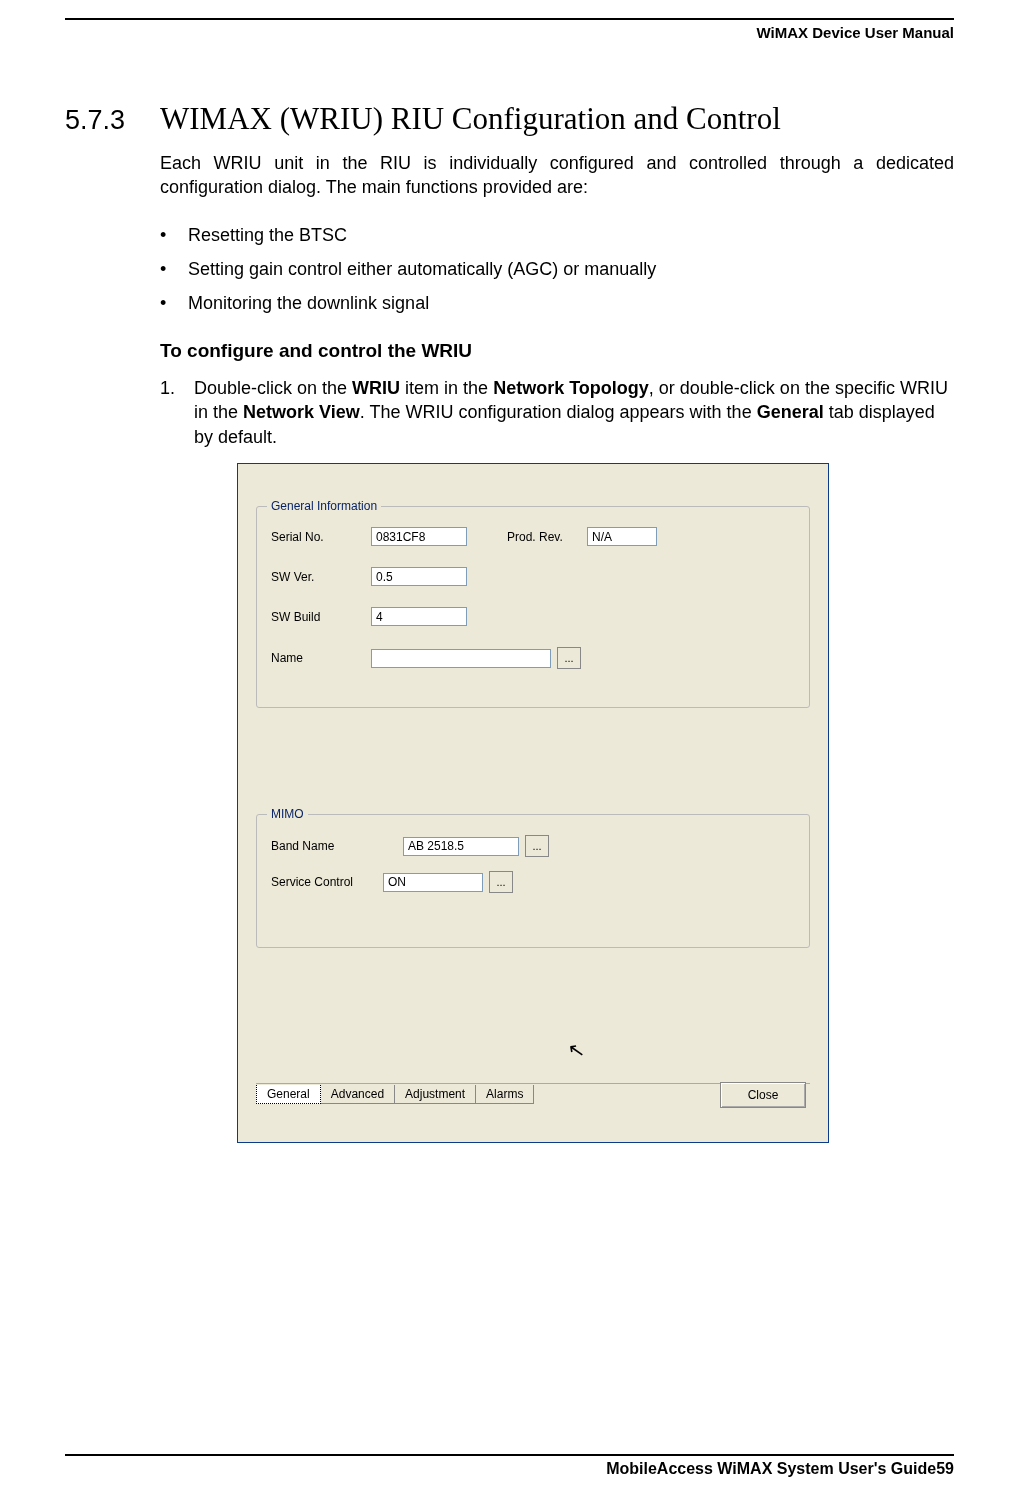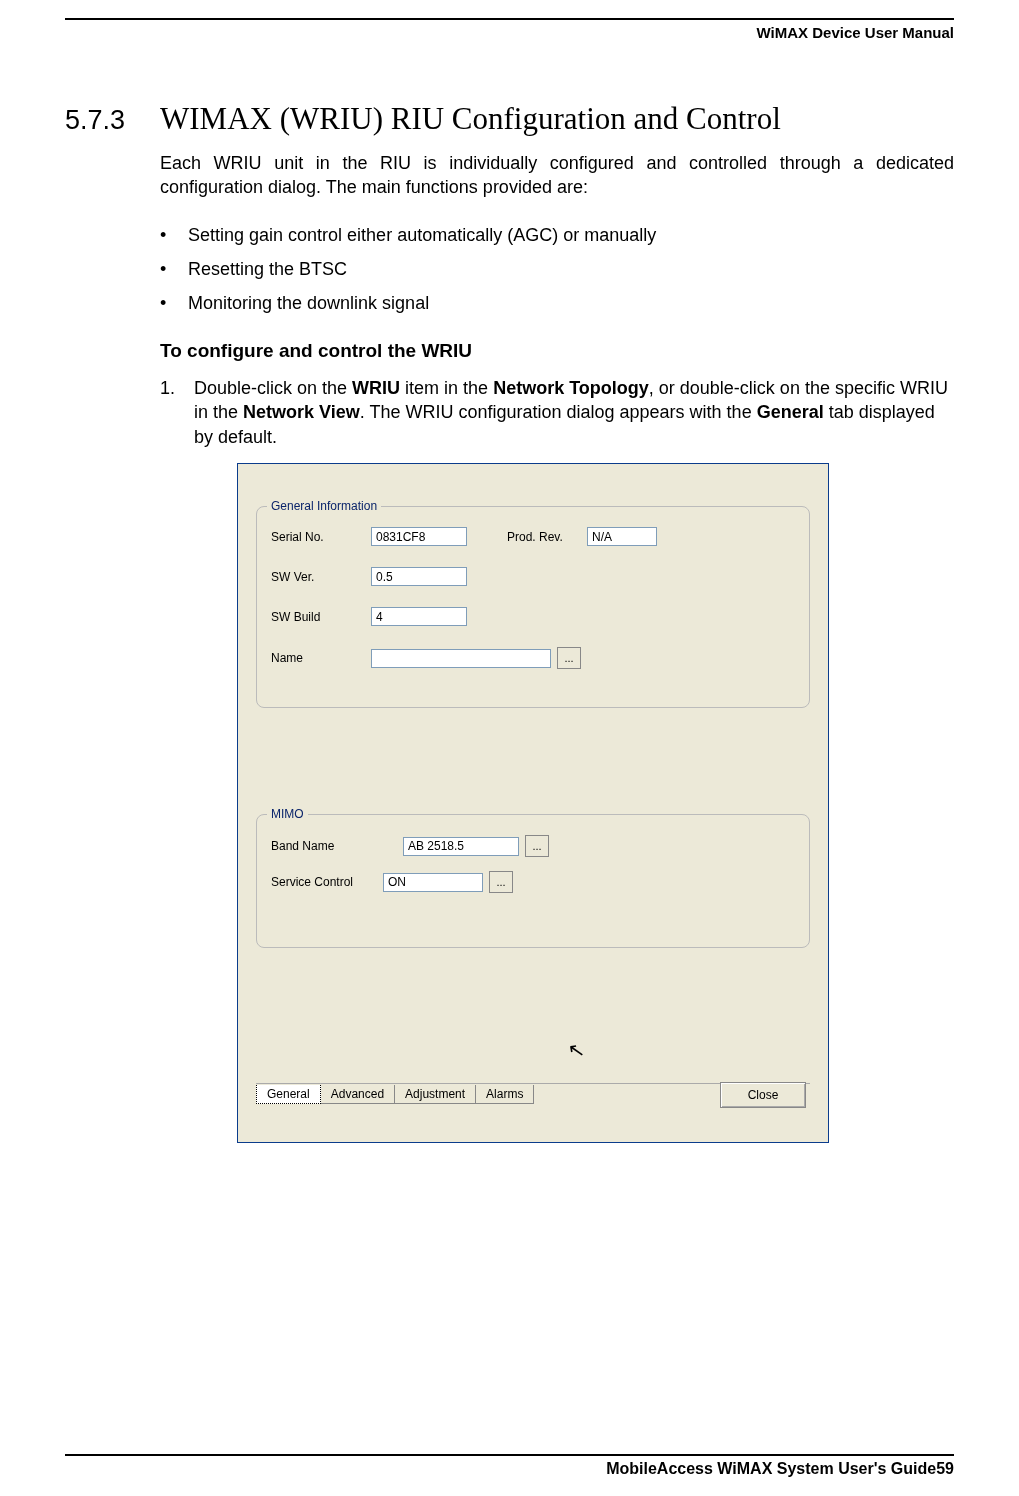--- a/index.html
+++ b/index.html
@@ -135,21 +135,21 @@
   }
   .tbtn.max { opacity:.5 }
   .dialog-body {
     position: absolute;
     top: 26px; left: 0; right: 0; bottom: 0;
     background: #ece9d8;
   }
   .fieldset {
     position: absolute;
     border: 1px solid #bbb;
-    border-radius: 8px;
+    border-radius: 3px;
     background: #ece9d8;
   }
   .fieldset .legend {
     position: absolute;
     top: -8px;
     left: 10px;
     background: #ece9d8;
     padding: 0 4px;
     font-size: 12px;
     color: #0a246a;
@@ -253,22 +253,22 @@
   <div class="header-text">WiMAX Device User Manual</div>
 
   <div class="section-row">
     <div class="section-num">5.7.3</div>
     <div class="section-title">WIMAX (WRIU) RIU Configuration and Control</div>
   </div>
 
   <div class="body-text">Each WRIU unit in the RIU is individually configured and controlled through a dedicated configuration dialog. The main functions provided are:</div>
 
   <ul class="bullets">
+    <li>Resetting the BTSC</li>
     <li>Setting gain control either automatically (AGC) or manually</li>
-    <li>Resetting the BTSC</li>
     <li>Monitoring the downlink signal</li>
   </ul>
 
   <div class="sub-heading">To configure and control the WRIU</div>
 
   <div class="ol-step">
     <div class="ol-num">1.</div>
     <div class="ol-body">
       <span>Double-click on the </span><b>WRIU</b><span> item in the </span><b>Network Topology</b><span>, or double-click on the specific WRIU in the </span><b>Network View</b><span>. The WRIU configuration dialog appears with the </span><b>General</b><span> tab displayed by default.</span>
     </div>

